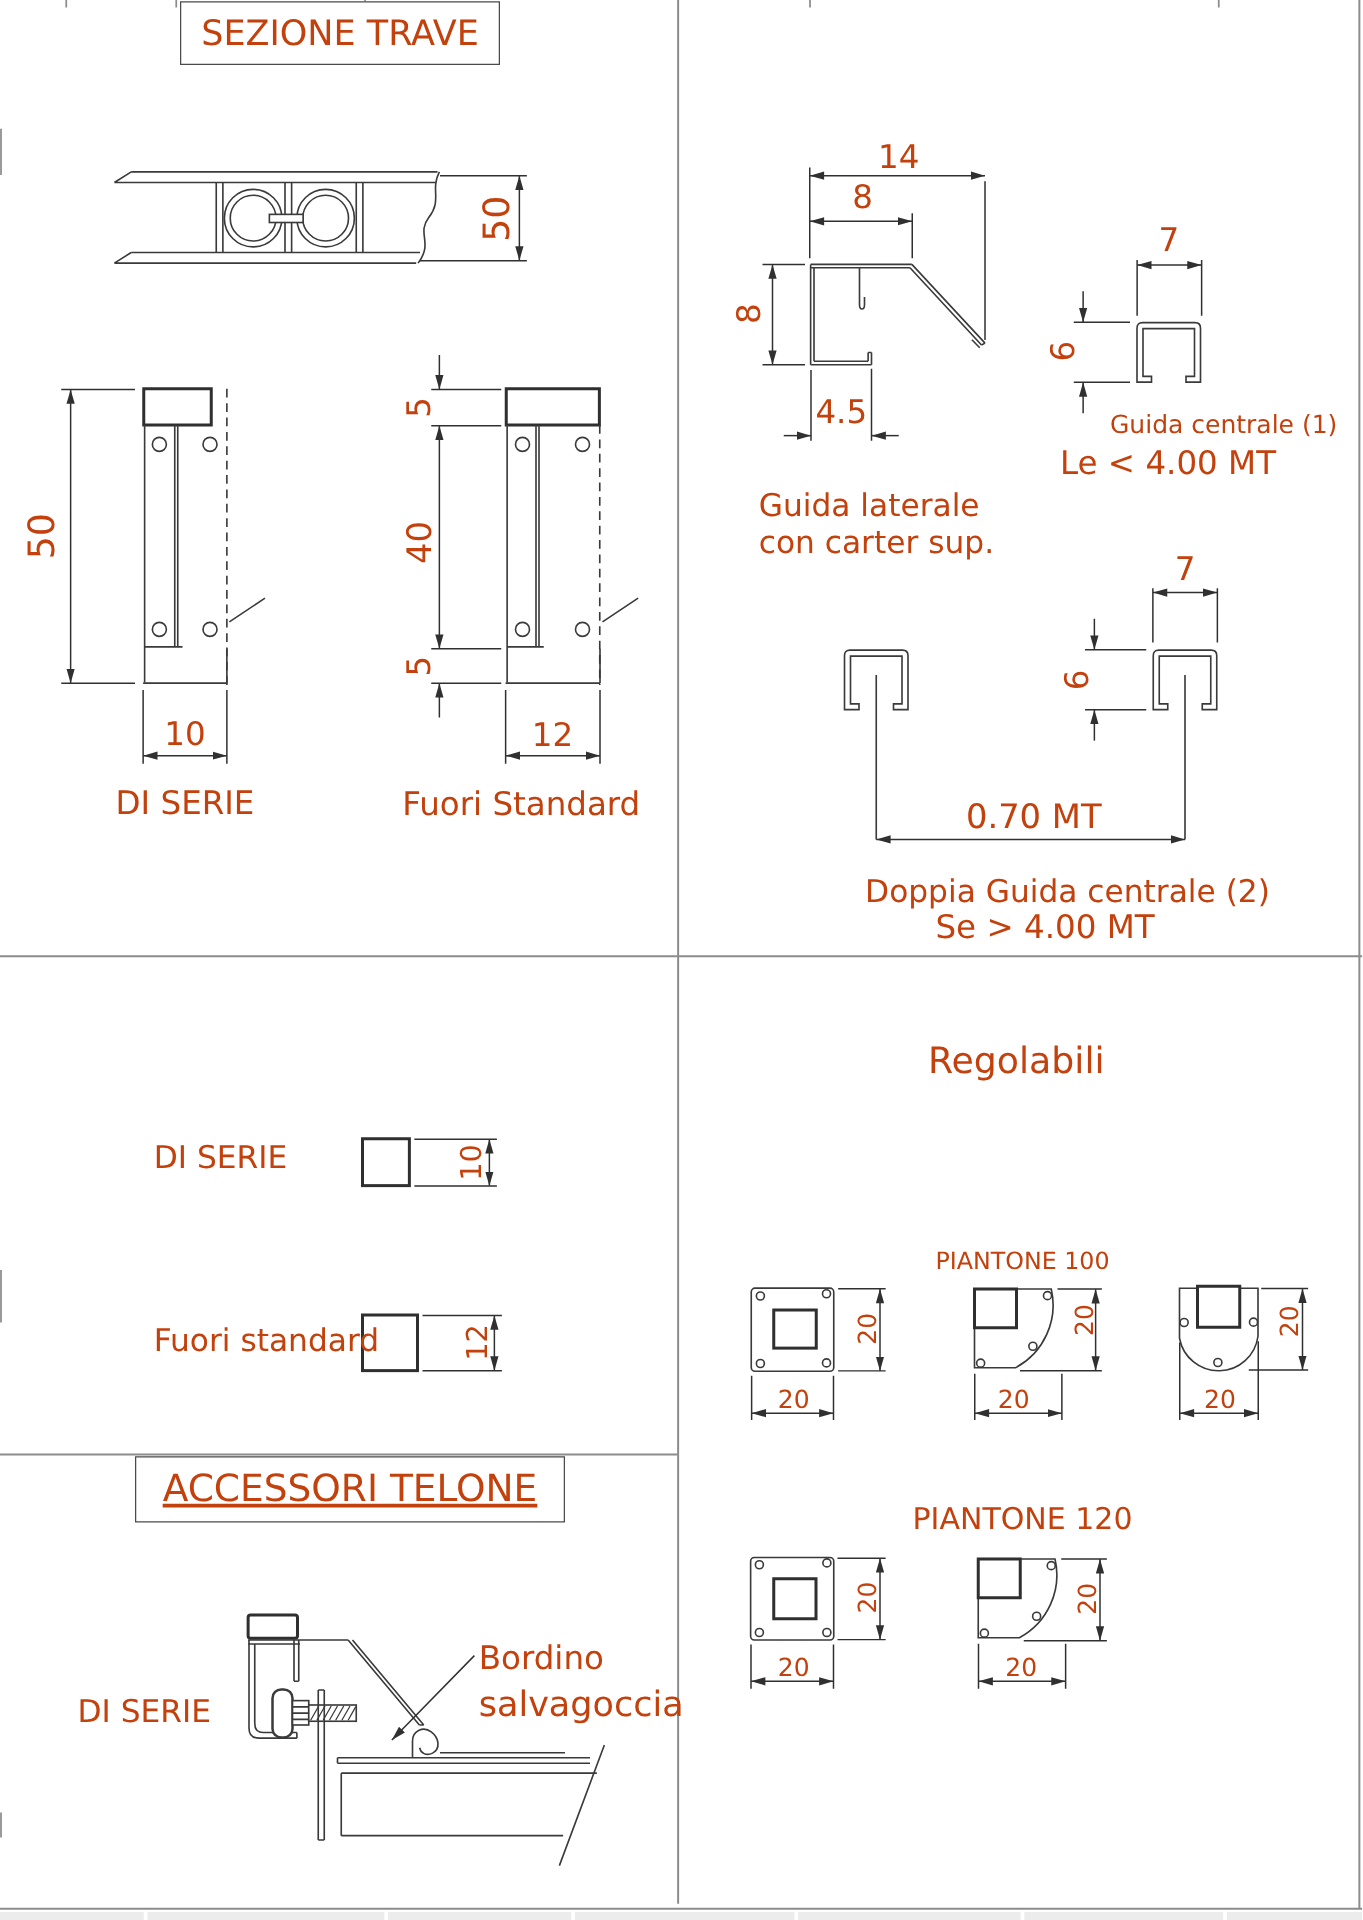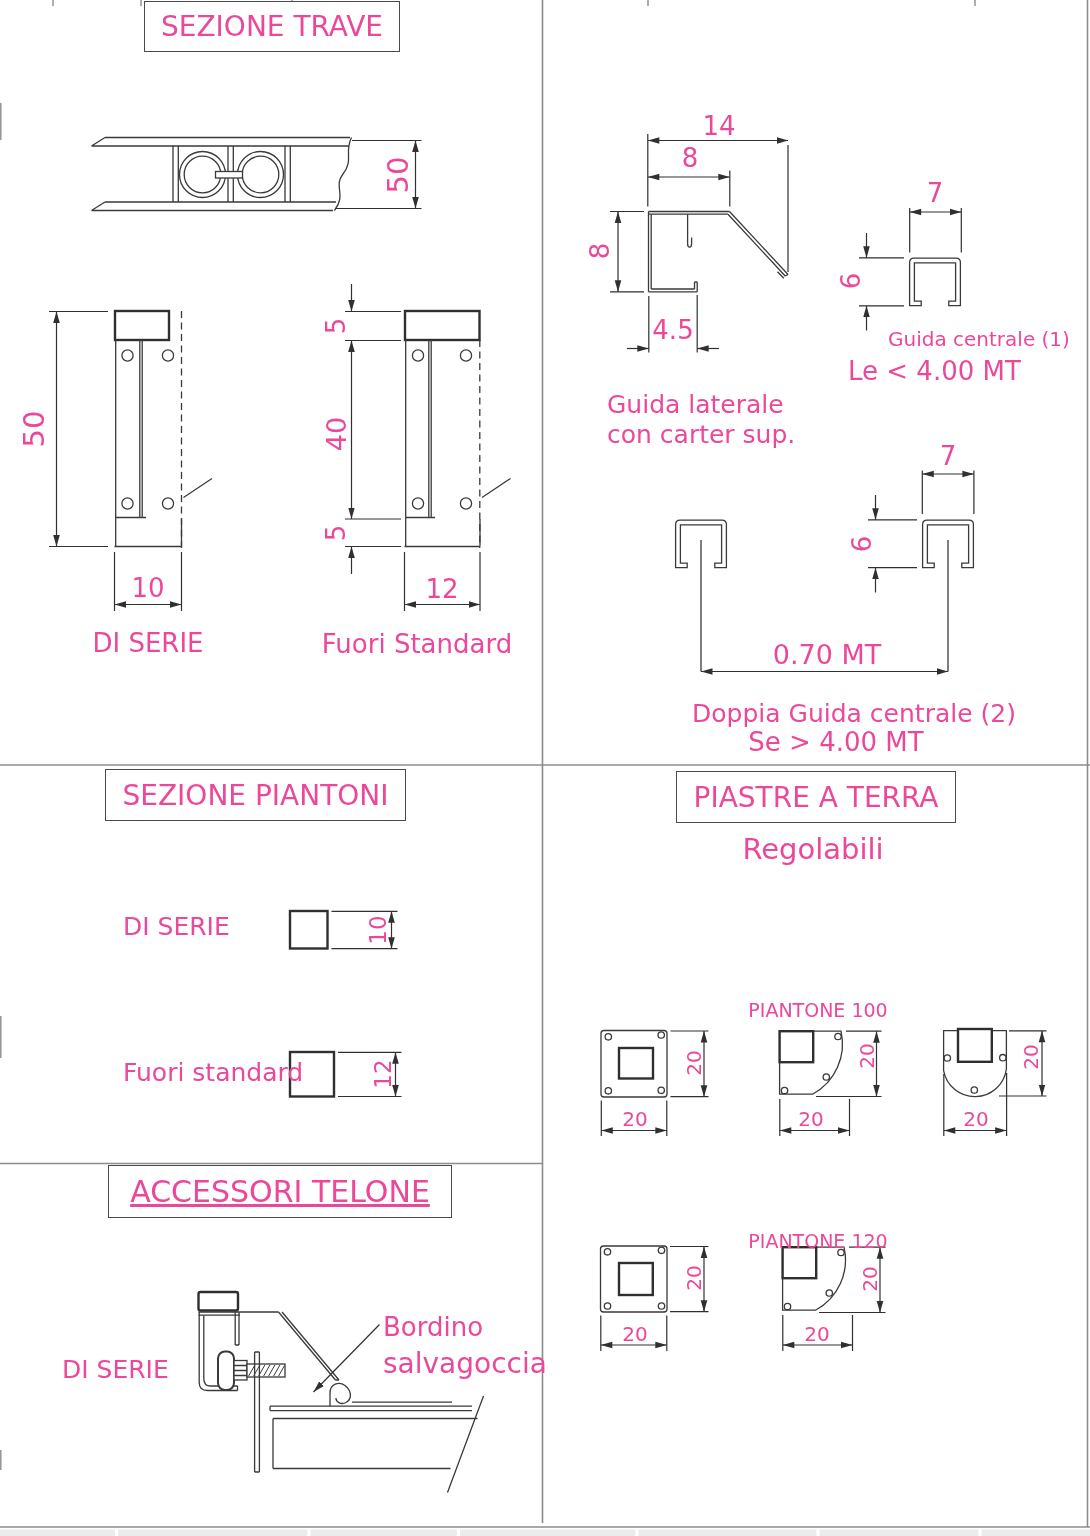--- a/index.html
+++ b/index.html
@@ -1,17 +1,17 @@
 <!DOCTYPE html>
 <html><head>
 <meta charset="utf-8">
 <style>
   html,body{margin:0;padding:0;background:#fff;}
   .sheet{position:relative;width:1090px;height:1536px;background:#ffffff;overflow:hidden;
-         font-family:"DejaVu Sans","Liberation Sans",sans-serif;color:#ec4899;}
+         font-family:"DejaVu Sans","Liberation Sans",sans-serif;color:#c2410c;}
   svg{position:absolute;left:0;top:0;}
   .d{fill:none;stroke:#3a3a3a;stroke-width:1.3px;}
   .dth{fill:none;stroke:#2f2f2f;stroke-width:2.4px;}
   .wf{fill:#ffffff;}
   .dash{stroke-dasharray:7 4.5;}
   .dim,.ext{fill:none;stroke:#303030;stroke-width:1.2px;}
   .grid{stroke:#8c8c8c;stroke-width:1.6px;}
   .tick{stroke:#8c8c8c;stroke-width:1.4px;}
   .overlay{position:absolute;left:0;top:0;width:100%;height:100%;}
   .txt{position:absolute;white-space:nowrap;transform:translate(-50%,-50%);line-height:1;}
@@ -229,26 +229,20 @@
     <path class="ext" d="M782.8,1315 V1351 M852.5,1315 V1351"></path>
     <path class="dim" d="M782.8,1345 H852.5" marker-start="url(#aS)" marker-end="url(#aE)"></path>
   </g>
 </svg>
 
 <div class="overlay">
 
   <div class="tbox" style="left:144px;top:1px;width:256px;height:51px;">
     <span class="t" style="font-size:28px">SEZIONE TRAVE</span>
   </div>
-  <div class="tbox" style="left:105px;top:769px;width:301px;height:52px;">
-    <span style="font-size:28px">SEZIONE PIANTONI</span>
-  </div>
-  <div class="tbox" style="left:676px;top:771px;width:280px;height:52px;">
-    <span style="font-size:28px">PIASTRE A TERRA</span>
-  </div>
   <div class="tbox" style="left:108px;top:1165px;width:344px;height:53px;text-decoration:underline;">
     <span style="font-size:30px">ACCESSORI TELONE</span>
   </div>
 
   <div class="txt rot" style="left:398px;top:175px;font-size:29px">50</div>
   <div class="txt rot" style="left:34px;top:429px;font-size:29px">50</div>
   <div class="txt" style="left:148px;top:588px;font-size:26px">10</div>
   <div class="txt" style="left:148px;top:643px;font-size:26px">DI SERIE</div>
   <div class="txt rot" style="left:336px;top:326px;font-size:26px">5</div>
   <div class="txt rot" style="left:336px;top:434px;font-size:27px">40</div>
@@ -282,20 +276,20 @@
   <div class="txt la" style="left:383px;top:1364px;font-size:28px">salvagoccia</div>
 
   <div class="txt" style="left:813px;top:849px;font-size:29px">Regolabili</div>
   <div class="txt" style="left:818px;top:1010px;font-size:19px">PIANTONE 100</div>
   <div class="txt rot" style="left:694px;top:1063px;font-size:20px">20</div>
   <div class="txt" style="left:635px;top:1119px;font-size:20px">20</div>
   <div class="txt rot" style="left:867px;top:1056px;font-size:20px">20</div>
   <div class="txt" style="left:811px;top:1119px;font-size:20px">20</div>
   <div class="txt rot" style="left:1031px;top:1057px;font-size:20px">20</div>
   <div class="txt" style="left:976px;top:1119px;font-size:20px">20</div>
-  <div class="txt" style="left:818px;top:1241px;font-size:19px">PIANTONE 120</div>
+  <div class="txt" style="left:818px;top:1215px;font-size:24px">PIANTONE 120</div>
   <div class="txt rot" style="left:694px;top:1278px;font-size:20px">20</div>
   <div class="txt" style="left:635px;top:1334px;font-size:20px">20</div>
   <div class="txt rot" style="left:870px;top:1279px;font-size:20px">20</div>
   <div class="txt" style="left:817px;top:1334px;font-size:20px">20</div>
 
 </div>
 </div>
 
 </body></html>

